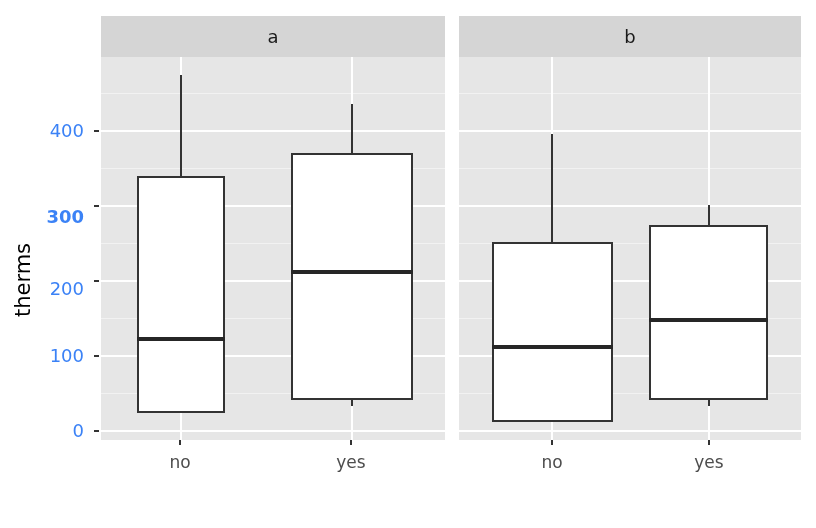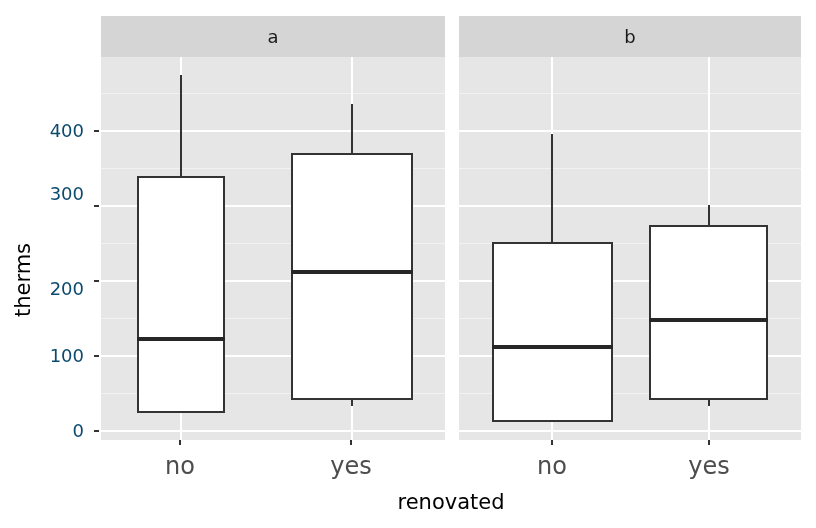--- a/index.html
+++ b/index.html
@@ -15,26 +15,26 @@
     transform-origin:50% 50%;
     white-space:nowrap;
   }
   .axis-title-x{
     position:absolute;
     font-size:21px;color:#000000;
     text-align:center;white-space:nowrap;
   }
   .ytick-label{
     position:absolute;right:0;
-    font-size:18px;color:#0c4a6e;
+    font-size:18px;color:#3b82f6;
     text-align:right;white-space:nowrap;
   }
   .xtick-label{
     position:absolute;
-    font-size:24px;color:#4d4d4d;
+    font-size:17px;color:#4d4d4d;
     text-align:center;white-space:nowrap;
   }
   .strip{
     position:absolute;background:#d5d5d5;
     display:flex;align-items:center;justify-content:center;
   }
   .strip-label{font-size:18px;color:#1a1a1a;}
   .panel{position:absolute;background:#e6e6e6;overflow:hidden;}
   .gridline-major{position:absolute;background:#ffffff;height:2px;left:0;right:0;}
   .gridline-minor{position:absolute;background:#f2f2f2;height:1px;left:0;right:0;}
@@ -49,21 +49,21 @@
   .tickmark-x{position:absolute;background:#333333;width:2px;height:5px;}
 </style>
 </head>
 <body>
 
 <div id="plot">
 
   <div class="axis-title-y" style="left:-32px;top:268px;width:110px;text-align:center;transform:rotate(-90deg);">therms</div>
 
   <div class="ytick-label" style="top:120px;width:80px;left:4px;">400</div>
-  <div class="ytick-label" style="top:183px;width:80px;left:4px;">300</div>
+  <div class="ytick-label" style="top:206px;width:80px;left:4px;font-weight:bold;">300</div>
   <div class="ytick-label" style="top:278px;width:80px;left:4px;">200</div>
   <div class="ytick-label" style="top:345px;width:80px;left:4px;">100</div>
   <div class="ytick-label" style="top:420px;width:80px;left:4px;">0</div>
 
   <div class="tickmark-y" style="left:94px;top:130px;"></div>
   <div class="tickmark-y" style="left:94px;top:205px;"></div>
   <div class="tickmark-y" style="left:94px;top:280px;"></div>
   <div class="tickmark-y" style="left:94px;top:355px;"></div>
   <div class="tickmark-y" style="left:94px;top:430px;"></div>
 
@@ -129,15 +129,14 @@
     <div class="whisker" style="left:249px;top:343px;height:6px;"></div>
     <div class="box" style="left:190px;top:168px;width:119px;height:175px;"></div>
     <div class="median" style="left:190px;top:261px;width:119px;"></div>
   </div>
 
   <div class="tickmark-x" style="left:551px;top:440px;"></div>
   <div class="tickmark-x" style="left:708px;top:440px;"></div>
   <div class="xtick-label" style="left:512px;top:452px;width:80px;">no</div>
   <div class="xtick-label" style="left:669px;top:452px;width:80px;">yes</div>
 
-  <div class="axis-title-x" style="left:101px;top:490px;width:700px;">renovated</div>
 
 </div>
 
 </body></html>

